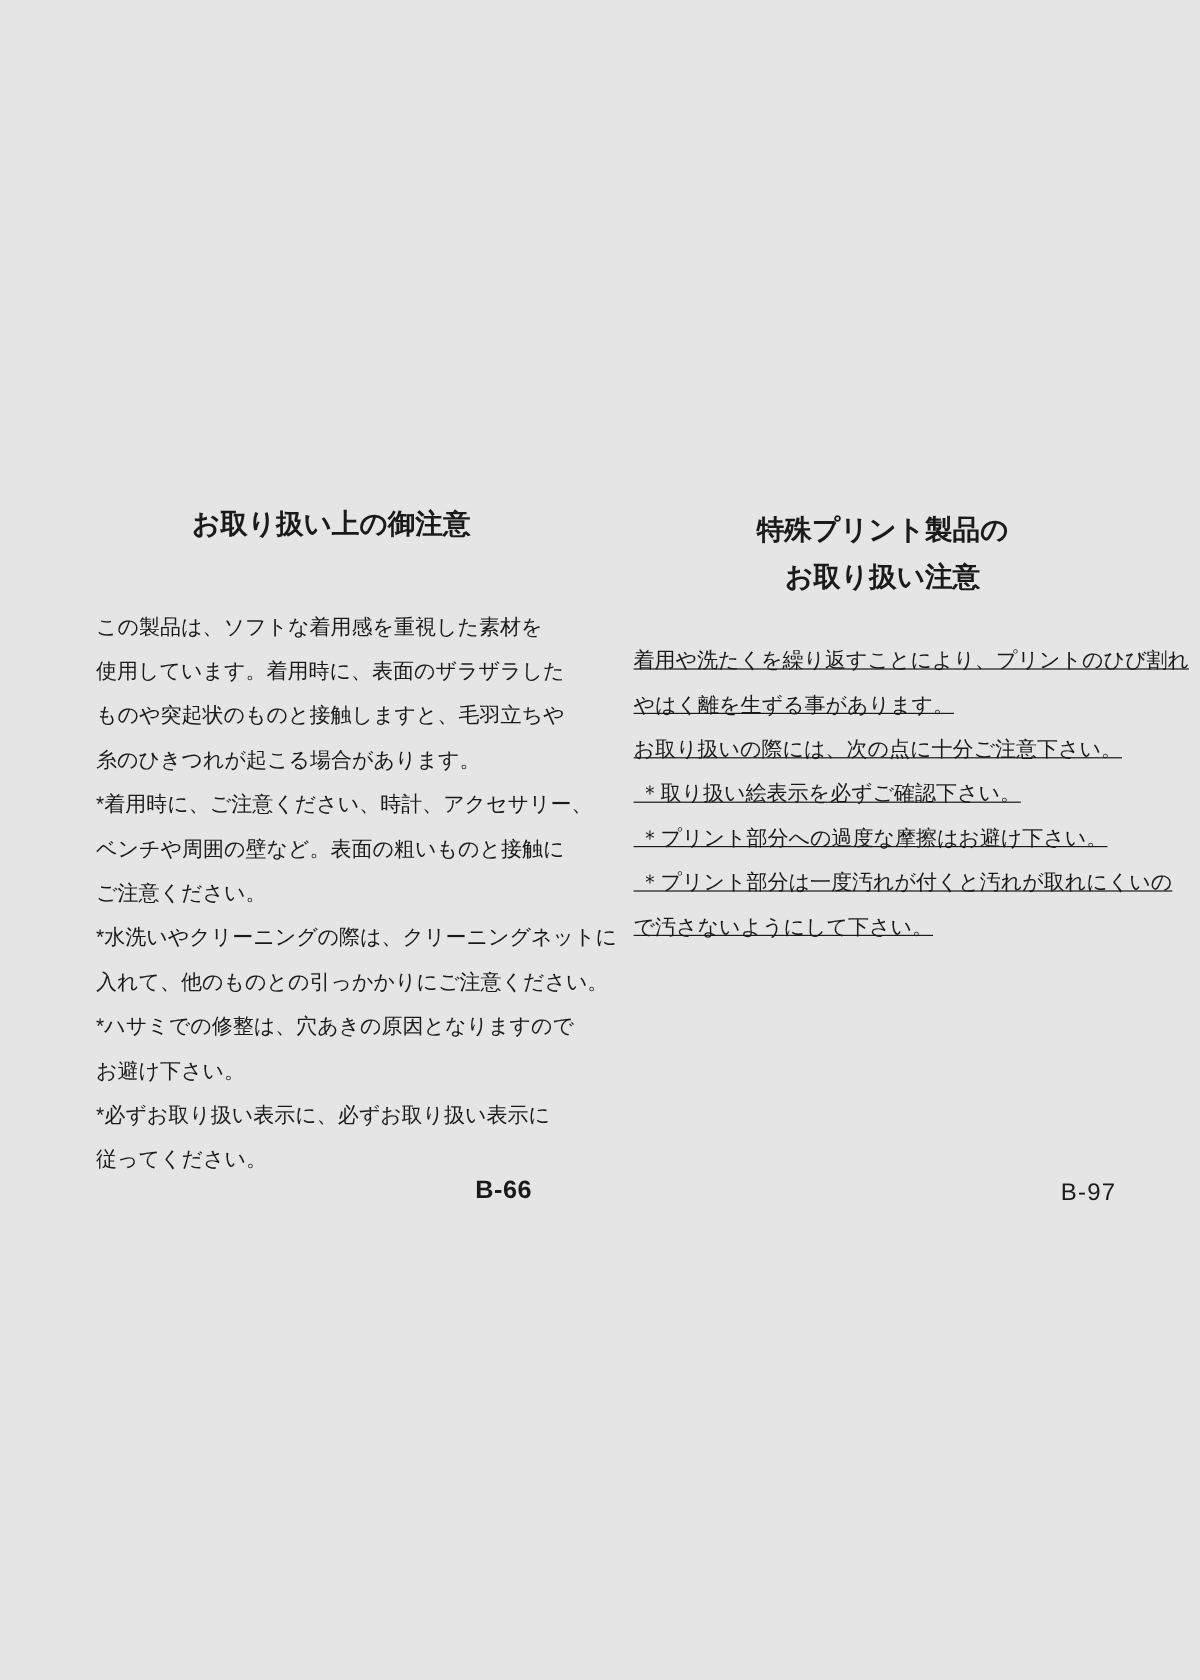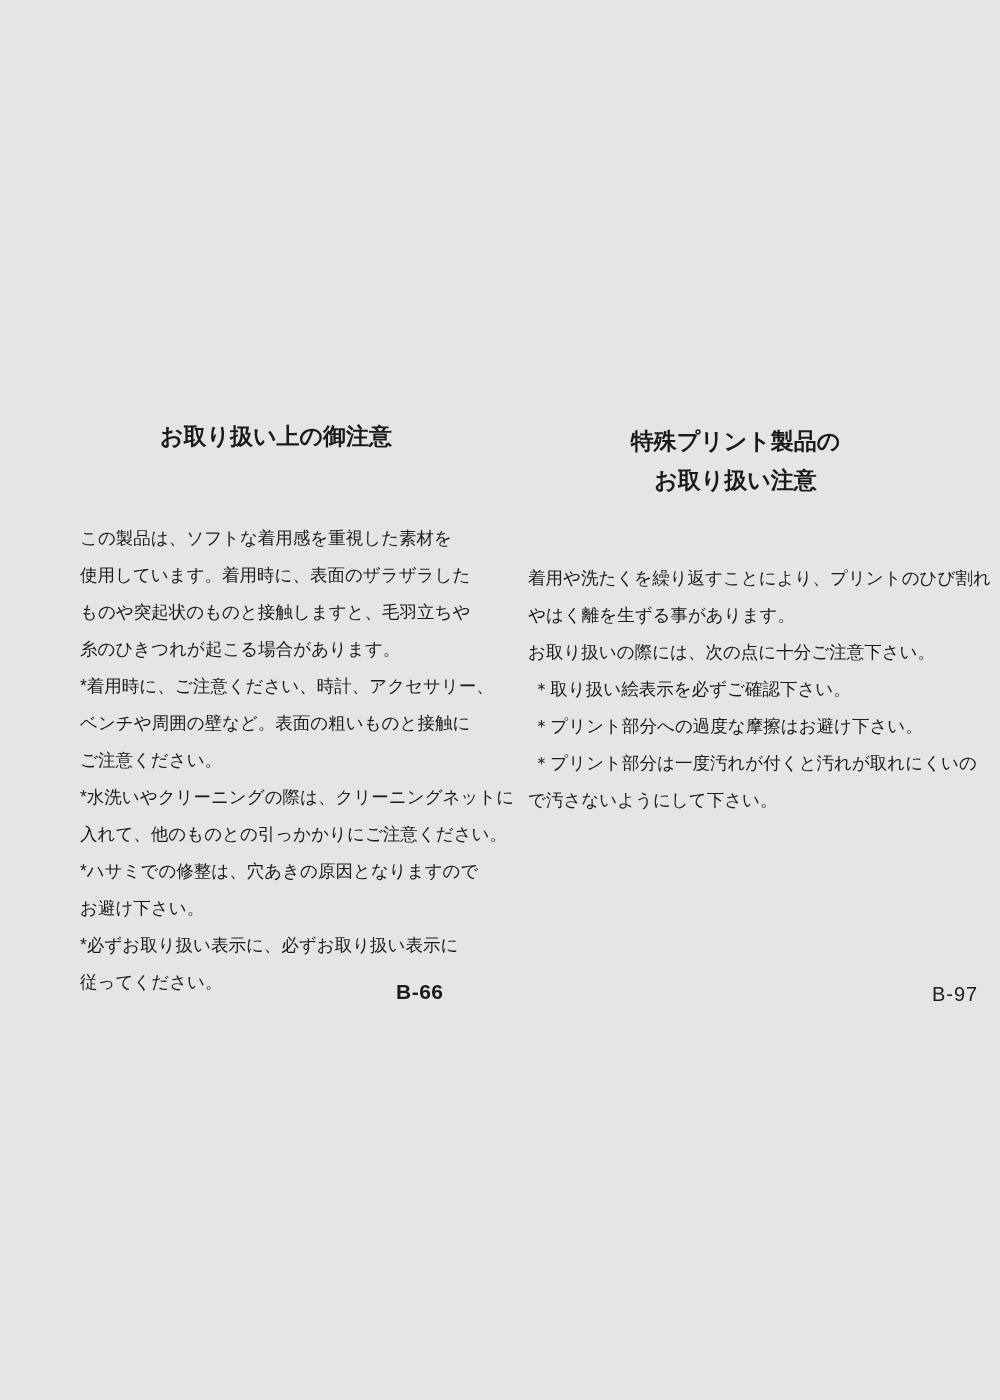--- a/index.html
+++ b/index.html
@@ -37,44 +37,45 @@
     font-weight: bold;
     text-align: center;
     line-height: 28px;
     margin: 0;
     white-space: pre;
   }
   .col-right .title {
     line-height: 39px;
   }
   .body-block {
-    margin-top: 70px;
+    margin-top: 54px;
   }
   .col-right .body-block {
-    margin-top: 60px;
+    margin-top: 32px;
+    text-decoration: underline;
   }
   .body-block .line {
     height: 37px;
     line-height: 37px;
     font-size: 17.5px;
     white-space: pre;
   }
   .pageno {
     position: absolute;
     white-space: pre;
   }
   .pageno-left {
     left: 396px;
     top: 980px;
     font-size: 21px;
     font-weight: bold;
     letter-spacing: 0.5px;
   }
   .pageno-right {
-    left: 932px;
+    left: 884px;
     top: 983px;
     font-size: 20px;
     font-weight: normal;
     letter-spacing: 1px;
   }
 </style>
 </head>
 <body>
 
 <div class="sheet">

